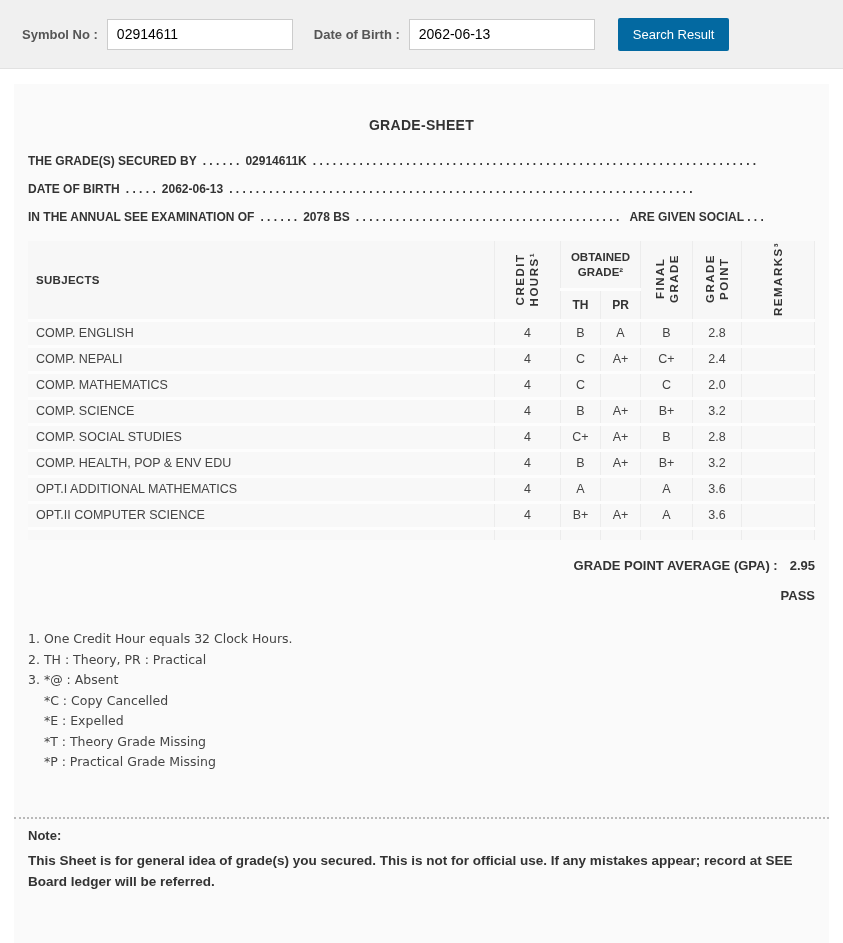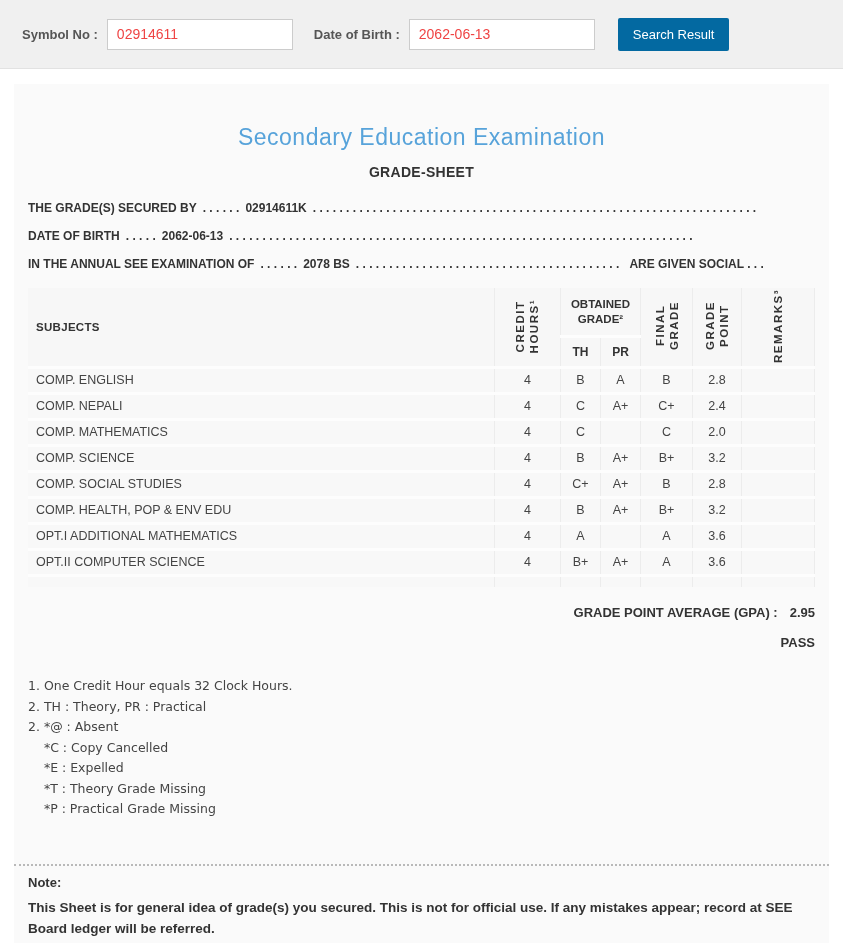--- a/index.html
+++ b/index.html
@@ -7,21 +7,21 @@
   body { font-family: "Liberation Sans", sans-serif; width: 843px; }
 
   
   .topbar {
     height: 69px; background: #f0f0f0; border-bottom: 1px solid #e2e2e2;
     display: flex; align-items: center; padding: 0 22px;
   }
   .topbar label { font-size: 13px; font-weight: bold; color: #555; margin-right: 9px; white-space: nowrap; }
   .topbar input {
     width: 186px; height: 31px; border: 1px solid #ccc; background: #fff;
-    padding: 0 9px; font-size: 14px; color: #ef4444; font-family: inherit; outline: none;
+    padding: 0 9px; font-size: 14px; color: #000000; font-family: inherit; outline: none;
   }
   .dob-label { margin-left: 21px; }
   .search-btn {
     margin-left: 23px; background: #0369a1; color: #fff; border: none;
     padding: 9px 15px; font-size: 13px; font-family: inherit; border-radius: 2px; cursor: pointer;
   }
 
   
   .panel {
     margin: 15px 14px 0; background: #fafafa; padding: 20px 14px 40px; min-height: 871px;
@@ -84,21 +84,20 @@
 <div class="topbar">
   <label>Symbol No :</label>
   <input type="text" value="02914611" style="">
   <label class="dob-label">Date of Birth :</label>
   <input type="text" value="2062-06-13" style="">
   <button class="search-btn">Search Result</button>
 </div>
 
 <div class="panel">
 
-  <h1 class="title">Secondary Education Examination</h1>
   <h2 class="subtitle">GRADE-SHEET</h2>
 
   <div class="intro">
     <div class="intro-line">
       <span>THE GRADE(S) SECURED BY</span>
       <span>. . . . . .</span>
       <span>02914611K</span>
       <span class="fill">. . . . . . . . . . . . . . . . . . . . . . . . . . . . . . . . . . . . . . . . . . . . . . . . . . . . . . . . . . . . . . . . . . . . . .</span>
       <span></span>
     </div>
@@ -233,21 +232,21 @@
   </table>
 
   <div class="gpa-line">
     <span>GRADE POINT AVERAGE (GPA) :</span><span class="val">2.95</span>
   </div>
   <div class="pass-line">PASS</div>
 
   <div class="footnotes">
       <div class="footnote">1. One Credit Hour equals 32 Clock Hours.</div>
       <div class="footnote">2. TH : Theory, PR : Practical</div>
-      <div class="footnote">2. *@ : Absent</div>
+      <div class="footnote">3. *@ : Absent</div>
       <div class="footnote">    *C : Copy Cancelled</div>
       <div class="footnote">    *E : Expelled</div>
       <div class="footnote">    *T : Theory Grade Missing</div>
       <div class="footnote">    *P : Practical Grade Missing</div>
     </div>
 
   <div class="dotted-divider"></div>
   <div class="note-label">Note:</div>
   <p class="note-text">This Sheet is for general idea of grade(s) you secured. This is not for official use. If any mistakes appear; record at SEE Board ledger will be referred.</p>
 </div>

